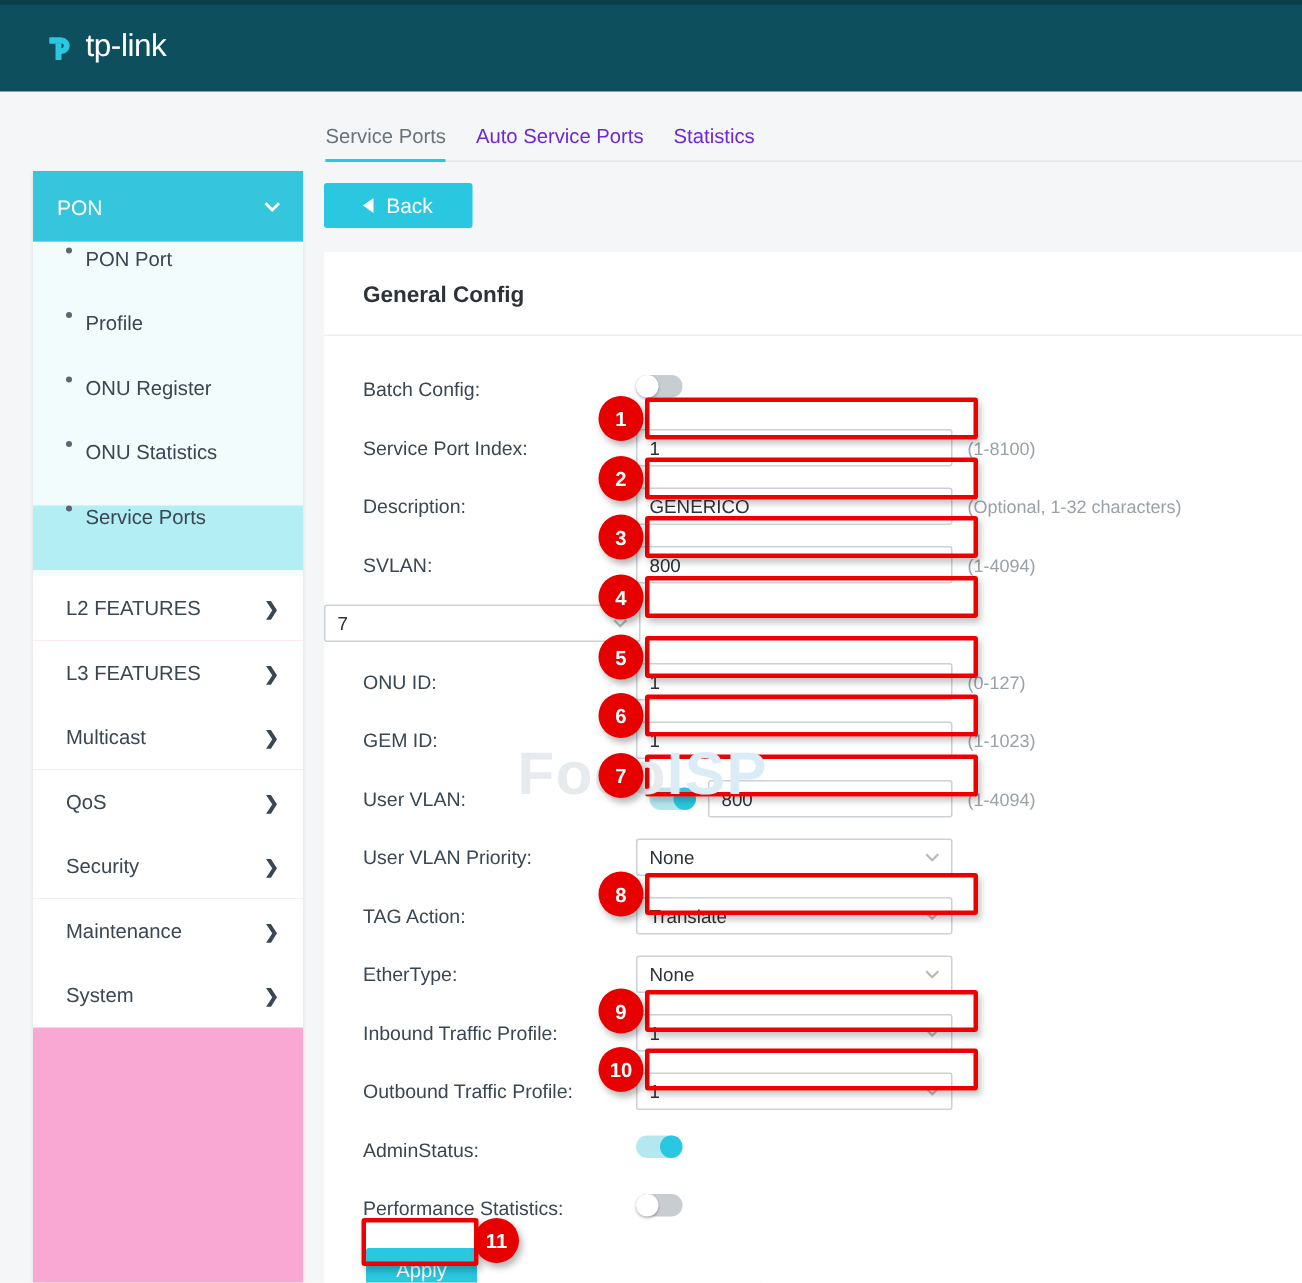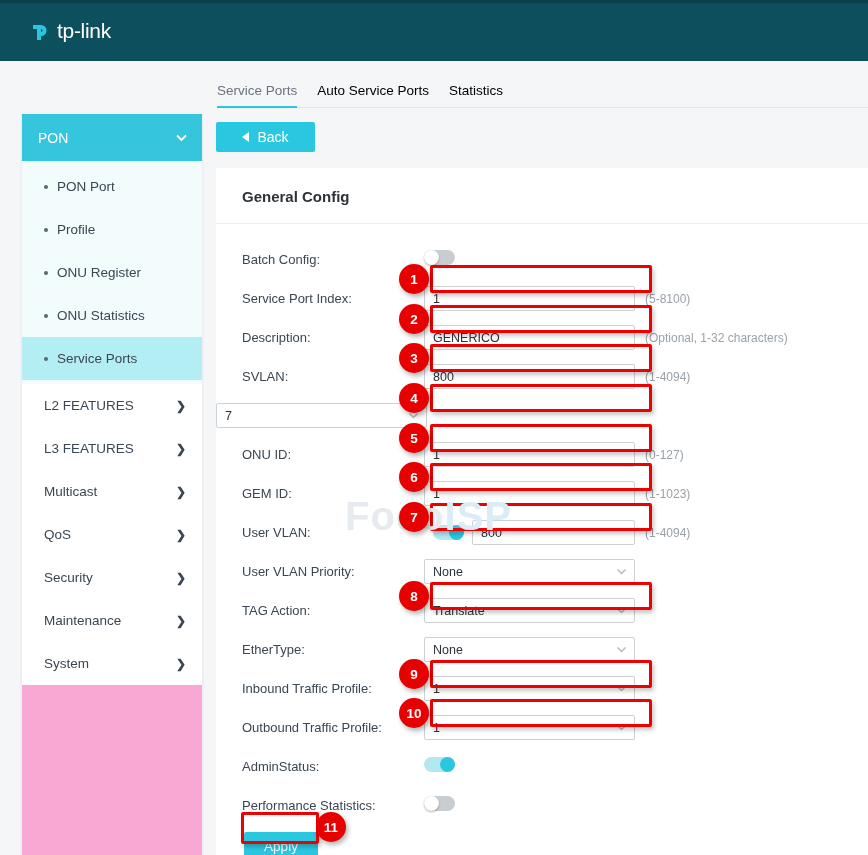--- a/index.html
+++ b/index.html
@@ -39,21 +39,21 @@
   .sb-head {
     height: 47px; background: #35c6de; color: #ffffff;
     display: flex; align-items: center; padding: 0 16px;
     font-size: 14px; position: relative;
   }
   .sb-head .chev { position: absolute; right: 14px; top: 17px; }
   .sb-sub {
     background: #f2fcfd; padding: 4px 0 4px 0;
   }
   .sb-subitem {
-    height: 43px; display: flex; align-items: center;
+    height: 43px; display: flex; 
     padding-left: 22px; font-size: 13.5px; color: #3a4652;
   }
   .sb-subitem.active { background: #b4eef5; }
   .sb-subitem .dot {
     width: 4px; height: 4px; border-radius: 50%;
     background: #5a6672; margin-right: 9px; flex: none;
   }
   .sb-item {
     height: 43px; display: flex; align-items: center;
     padding: 0 16px 0 22px; font-size: 13.5px; color: #3a4652;
@@ -61,21 +61,21 @@
   }
   .sb-item .arr { color: #3a4652; font-size: 12px; font-weight: bold; }
 
   
   .main { position: absolute; left: 216px; top: 76px; width: 652px; }
   .tabs {
     display: flex; gap: 20px; align-items: flex-end;
     border-bottom: 1px solid #e4e7ea; height: 32px; padding-left: 1px;
   }
   .tab {
-    font-size: 13.5px; color: #000000; padding-bottom: 8px;
+    font-size: 13.5px; color: #6d28d9; padding-bottom: 8px;
     border-bottom: 2px solid transparent; margin-bottom: -1px;
   }
   .tab.active { color: #6a737c; border-bottom-color: #2ac7e0; }
 
   .backbtn {
     margin-top: 14px; width: 99px; height: 30px;
     background: #2ac7e0; color: #ffffff; border: none; border-radius: 2px;
     font-size: 14px; font-family: inherit;
     display: flex; align-items: center; justify-content: center; gap: 8px;
     cursor: pointer;
@@ -277,21 +277,21 @@
         <div class="ctrl">
           <span class="toggle"><span class="knob"></span></span>
         </div>
       </div>
 
       <div class="row">
         <div class="label">Service Port Index:</div>
         <div class="ctrl">
           <input class="txt" value="1" style="">
         </div>
-        <div class="hint">(5-8100)</div>
+        <div class="hint">(1-8100)</div>
       </div>
 
       <div class="row">
         <div class="label">Description:</div>
         <div class="ctrl">
           <input class="txt" value="GENERICO" style="">
         </div>
         <div class="hint">(Optional, 1-32 characters)</div>
       </div>
 

